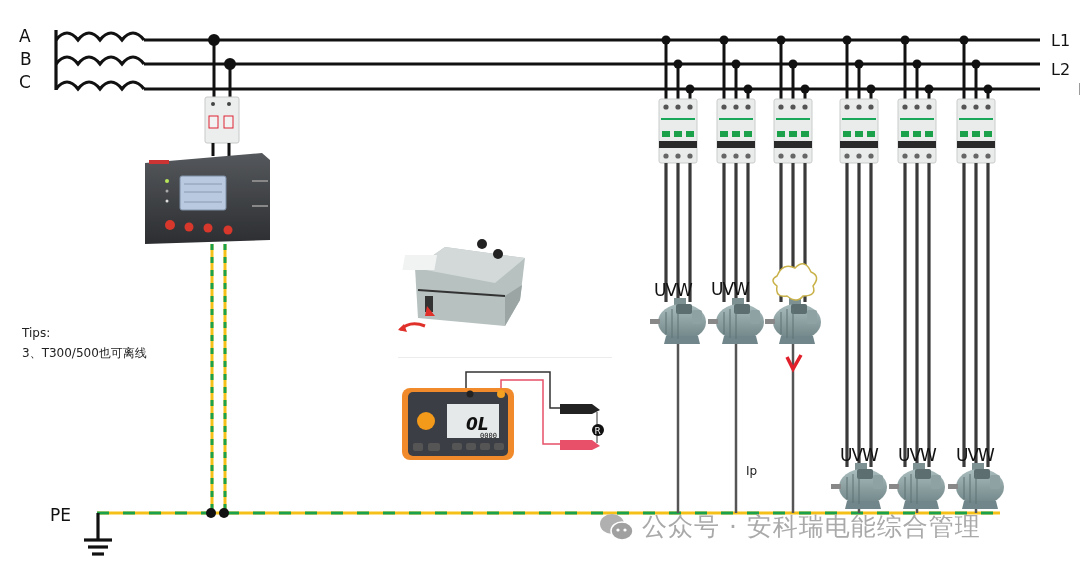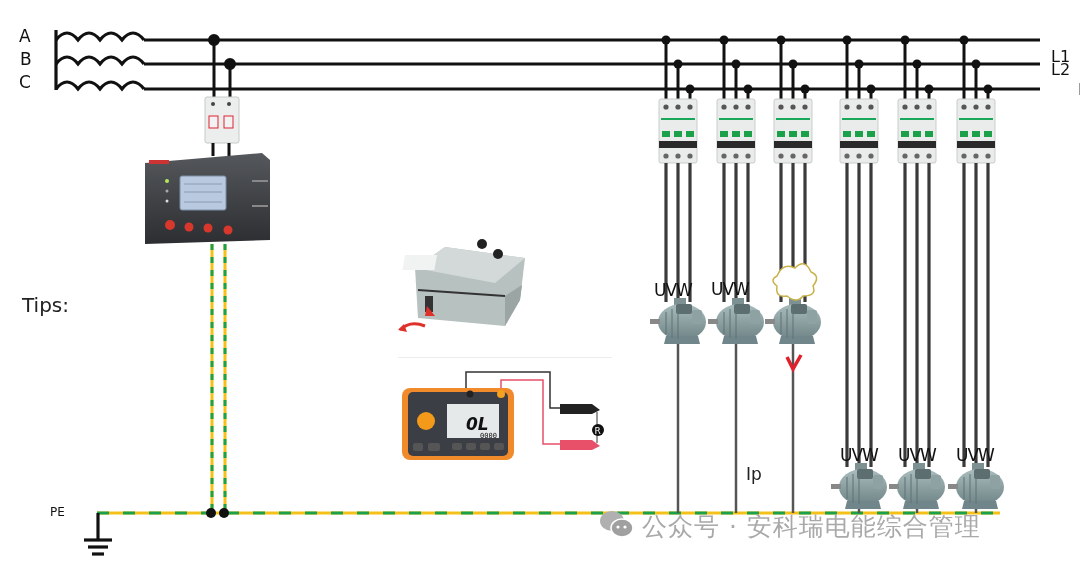--- a/index.html
+++ b/index.html
@@ -1,25 +1,25 @@
 <!DOCTYPE html>
 <html><head>
 <meta charset="utf-8">
 <style>
   html,body{margin:0;padding:0;background:#ffffff;}
   body{width:1080px;height:571px;position:relative;overflow:hidden;font-family:"DejaVu Sans","Liberation Sans",sans-serif;}
   #diagram{position:absolute;left:0;top:0;width:1080px;height:571px;}
   .phase-label{position:absolute;font-size:17px;color:#111;font-family:"DejaVu Sans",sans-serif;}
   .line-label{position:absolute;font-size:16px;color:#111;font-family:"DejaVu Sans",sans-serif;}
-  .tips{position:absolute;left:22px;top:295px;font-size:20px;line-height:20px;color:#222;font-family:"DejaVu Sans",sans-serif;}
+  .tips{position:absolute;left:22px;top:323px;font-size:12px;line-height:20px;color:#222;font-family:"DejaVu Sans",sans-serif;}
   .tips div{white-space:nowrap;}
-  .pe-label{position:absolute;left:50px;top:505px;font-size:12px;color:#111;}
-  .ip-label{position:absolute;left:746px;top:464px;font-size:17px;color:#222;}
+  .pe-label{position:absolute;left:50px;top:505px;font-size:17px;color:#111;}
+  .ip-label{position:absolute;left:746px;top:464px;font-size:12px;color:#222;}
   .uvw{position:absolute;font-size:17px;color:#111;font-family:"DejaVu Sans",sans-serif;letter-spacing:-1px;}
-  .watermark{position:absolute;left:598px;top:510px;font-size:25px;color:#a9a9a9;display:flex;gap:8px;letter-spacing:1px;}
+  .watermark{position:absolute;left:598px;top:510px;font-size:25px;color:#a9a9a9;display:flex;align-items:center;gap:8px;letter-spacing:1px;}
   .wm-icon{width:36px;height:28px;position:relative;}
   .divider{position:absolute;left:398px;top:357px;width:214px;height:1px;background:#ececec;}
 </style>
 </head>
 <body>
 
 <svg id="diagram" viewBox="0 0 1080 571" xmlns="http://www.w3.org/2000/svg">
   <defs>
     <linearGradient id="motorGrad" x1="0" y1="0" x2="0" y2="1">
       <stop offset="0" stop-color="#a9bcbe"></stop>
@@ -251,26 +251,27 @@
     <line x1="597" y1="412" x2="597" y2="443" stroke="#333" stroke-width="1"></line>
     <circle cx="598" cy="430" r="6" fill="#111"></circle>
     <text x="594.5" y="434" font-family="DejaVu Sans, sans-serif" font-size="9" fill="#fff">R</text>
   </g>
 </svg>
 
 <div class="phase-label" style="left:19px;top:26px;">A</div>
 <div class="phase-label" style="left:20px;top:49px;">B</div>
 <div class="phase-label" style="left:19px;top:72px;">C</div>
 
-<div class="line-label" style="left:1051px;top:31px;margin-top:16px;">L1</div>
+<div class="line-label" style="left:1051px;top:31px;">L1</div>
 <div class="line-label" style="left:1051px;top:60px;">L2</div>
 <div class="line-label" style="left:1078px;top:80px;">L3</div>
 
 <div class="tips">
   <div>Tips:</div>
+  <div>3、T300/500也可离线</div>
 </div>
 
 <div class="pe-label">PE</div>
 <div class="ip-label">Ip</div>
 
 <div class="uvw" style="left:654px;top:280px;">UVW</div>
 <div class="uvw" style="left:711px;top:279px;">UVW</div>
 <div class="uvw" style="left:840px;top:445px;">UVW</div>
 <div class="uvw" style="left:898px;top:445px;">UVW</div>
 <div class="uvw" style="left:956px;top:445px;">UVW</div>

